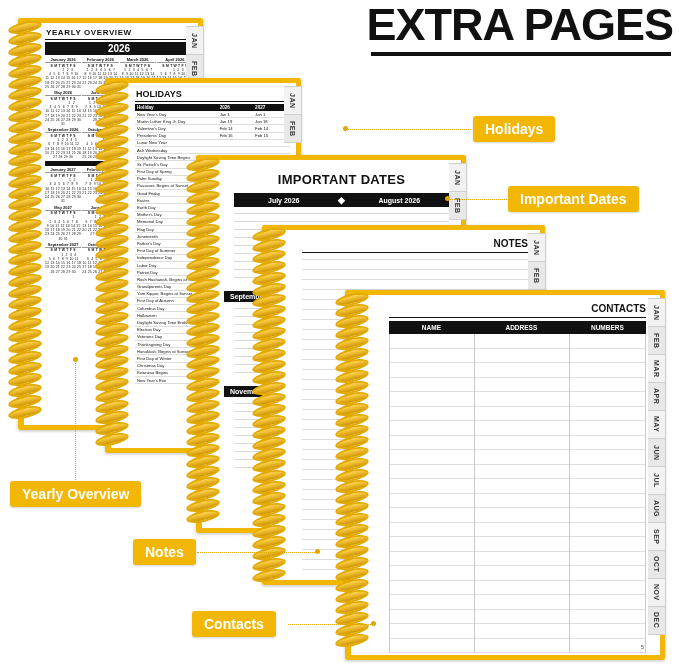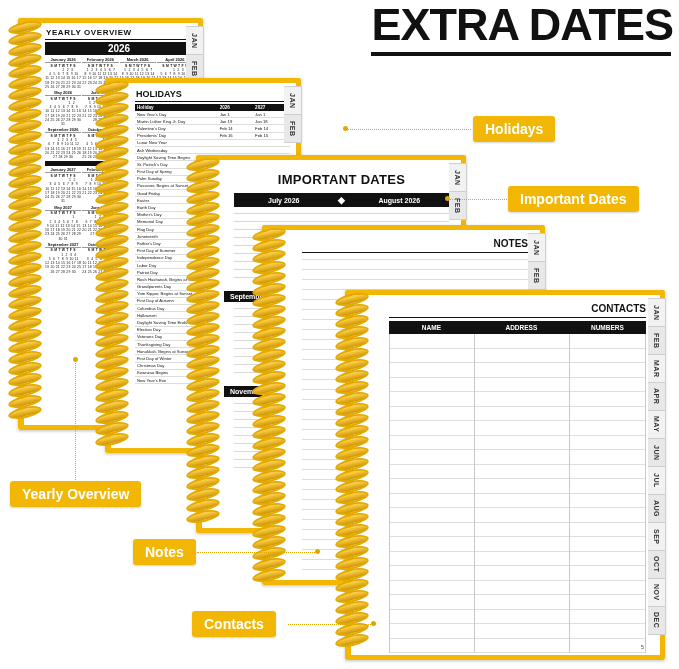--- a/index.html
+++ b/index.html
@@ -119,21 +119,21 @@
   .ct-body .r{height:13.5px;border-bottom:1px solid #dedede;}
   .ct-body .v1{position:absolute;top:0;bottom:0;left:33%;width:1px;background:#c9c9c9;}
   .ct-body .v2{position:absolute;top:0;bottom:0;left:70%;width:1px;background:#c9c9c9;}
   .pagenum{position:absolute;right:14px;bottom:3px;font-size:6px;color:#555;}
 </style>
 </head>
 <body>
 
 <div class="stage">
 
-  <div class="title">EXTRA DATES</div>
+  <div class="title">EXTRA PAGES</div>
   <div class="title-rule"></div>
 
   <div class="book" style="left:18px;top:18px;width:185px;height:412px;padding:0;border:none;background:transparent;">
     <div class="cover"></div>
     <div class="cover-inner">
       <div style="position:absolute;left:18px;right:2px;top:2px;bottom:2px;overflow:hidden;">
         <div class="yo-head">YEARLY OVERVIEW</div>
         <div class="yo-rule"></div>
         <div class="yo-year">2026</div>
         <div class="minical-grid" id="mc2026">

